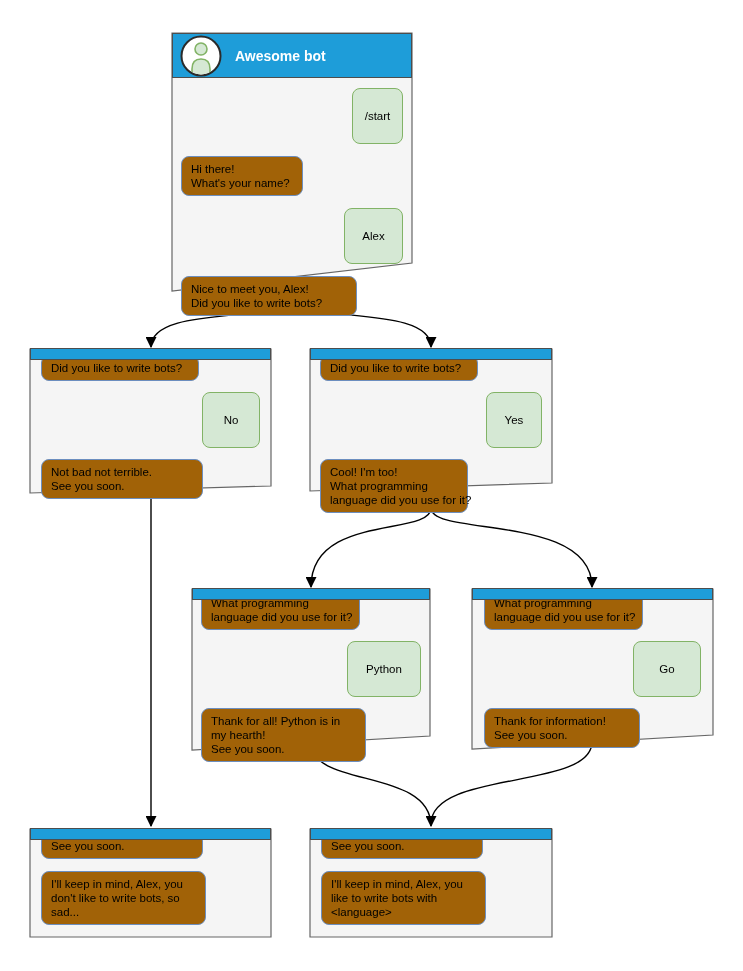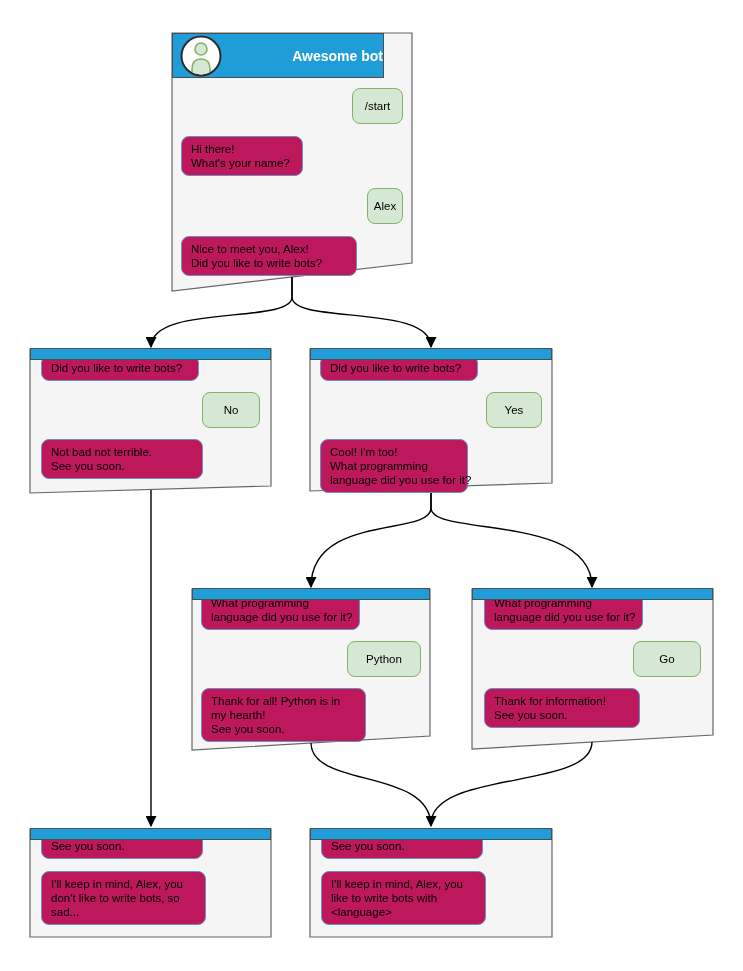--- a/index.html
+++ b/index.html
@@ -6,23 +6,23 @@
   body{position:relative;width:743px;height:971px;overflow:hidden;
        font-family:"Liberation Sans","DejaVu Sans",sans-serif;color:#000;}
   svg.canvas{position:absolute;left:0;top:0;z-index:0;}
   .window-header{position:absolute;z-index:3;background:#1E9DD9;border:1px solid #4d4d4d;
        box-sizing:border-box;display:flex;align-items:center;}
   .window-header .title{color:#ffffff;font-weight:bold;font-size:14px;margin-left:13px;}
   .avatar{display:block;margin-left:7px;}
   .msgs{position:absolute;z-index:2;display:flex;flex-direction:column;box-sizing:border-box;}
   .msg{box-sizing:border-box;border-radius:8px;font-size:11.5px;line-height:14px;
        white-space:pre;overflow:visible;}
-  .msg.bot{align-self:flex-start;background:#be185d;border:1px solid #6C8EBF;padding:5px 9px;}
+  .msg.bot{align-self:flex-start;background:#a16207;border:1px solid #6C8EBF;padding:5px 9px;}
   .msg.user{align-self:flex-end;background:#D5E8D4;border:1px solid #82B366;
-       padding:10px 0;text-align:center;}
+       padding:20px 0;text-align:center;}
   .tuck5  > .msg:first-child{margin-top:-5px;}
   .tuck7  > .msg:first-child{margin-top:-7px;}
   .tuck10 > .msg:first-child{margin-top:-10px;}
 </style>
 </head>
 <body>
 
 <svg class="canvas" width="743" height="971" viewBox="0 0 743 971">
   <defs>
     <marker id="arw" viewBox="0 0 10 10" refX="9" refY="5" markerWidth="11" markerHeight="11" markerUnits="userSpaceOnUse" orient="auto">
@@ -44,38 +44,38 @@
     <path d="M292,277 L292,297 C292,325 151,303 151,347" marker-end="url(#arw)"></path>
     <path d="M292,277 L292,297 C292,325 431,303 431,347" marker-end="url(#arw)"></path>
     <path d="M431,487 L431,508 C431,537 311,513 311,587" marker-end="url(#arw)"></path>
     <path d="M431,487 L431,508 C431,537 592,513 592,587" marker-end="url(#arw)"></path>
     <path d="M151,490 L151,826" marker-end="url(#arw)"></path>
     <path d="M311,743 C311,788 431,768 431,826" marker-end="url(#arw)"></path>
     <path d="M592,742 C592,790 431,770 431,824"></path>
   </g>
 </svg>
 
-<div class="window-header" style="left:172px;top:33px;width:212px;height:45px;justify-content:space-between;">
+<div class="window-header" style="left:172px;top:33px;width:240px;height:45px;">
   <svg class="avatar" width="42" height="42" viewBox="0 0 42 42">
     <circle cx="21" cy="21" r="19.5" fill="#ffffff" stroke="#2b2b2b" stroke-width="2"></circle>
     <clipPath id="avclip">
         <circle cx="21" cy="21" r="18.4"></circle>
       </clipPath>
     <g clip-path="url(#avclip)" fill="#D5E8D4" stroke="#82B366" stroke-width="1.6">
       <circle cx="21" cy="14" r="6"></circle>
       <path d="M12,41 v-7 c0,-8 4.5,-10 9,-10 s9,2 9,10 v7 z"></path>
     </g>
   </svg>
   <span class="title">Awesome bot</span>
 </div>
 <div class="msgs" style="left:172px;top:78px;width:240px;padding:10px 9px 0;gap:12px;">
   <div class="msg user" style="width:51px">/start</div>
   <div class="msg bot" style="width:122px">Hi there!
 What's your name?</div>
-  <div class="msg user" style="width:36px">Alex</div>
+  <div class="msg user" style="width:59px">Alex</div>
   <div class="msg bot" style="width:176px">Nice to meet you, Alex!
 Did you like to write bots?</div>
 </div>
 
 <div class="window-header" style="left:30px;top:348px;width:241px;height:12px;"></div>
 <div class="msgs tuck5" style="left:30px;top:360px;width:241px;padding:0 11px;gap:11px;">
   <div class="msg bot" style="width:158px">Did you like to write bots?</div>
   <div class="msg user" style="width:58px">No</div>
   <div class="msg bot" style="width:162px">Not bad not terrible.
 See you soon.</div>

